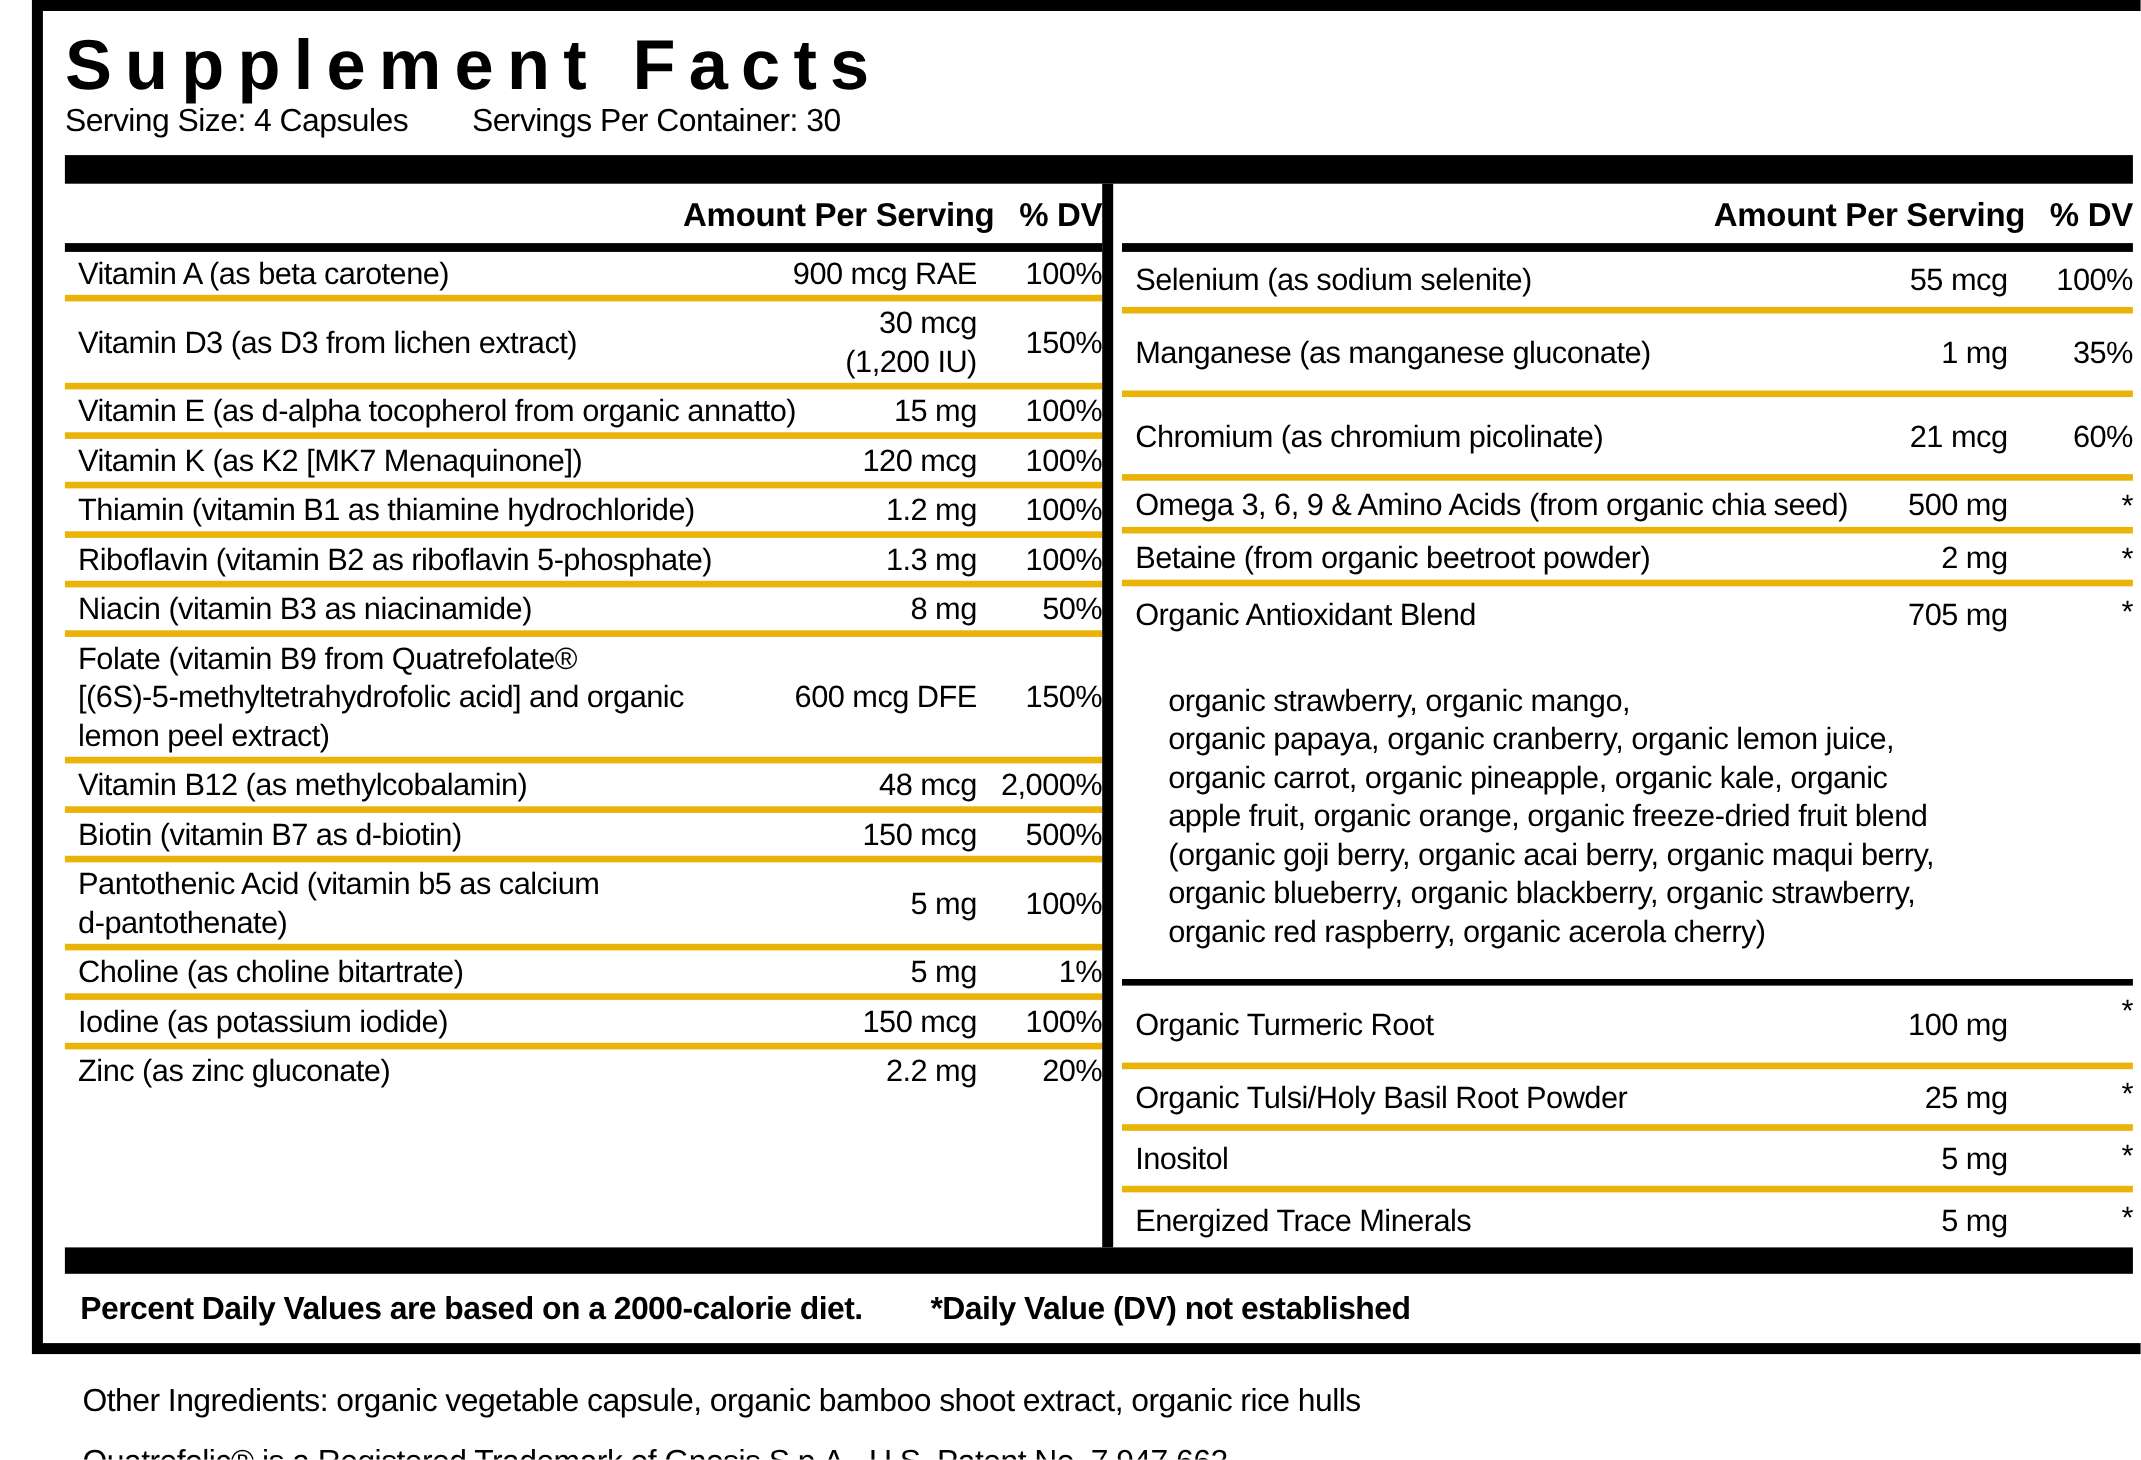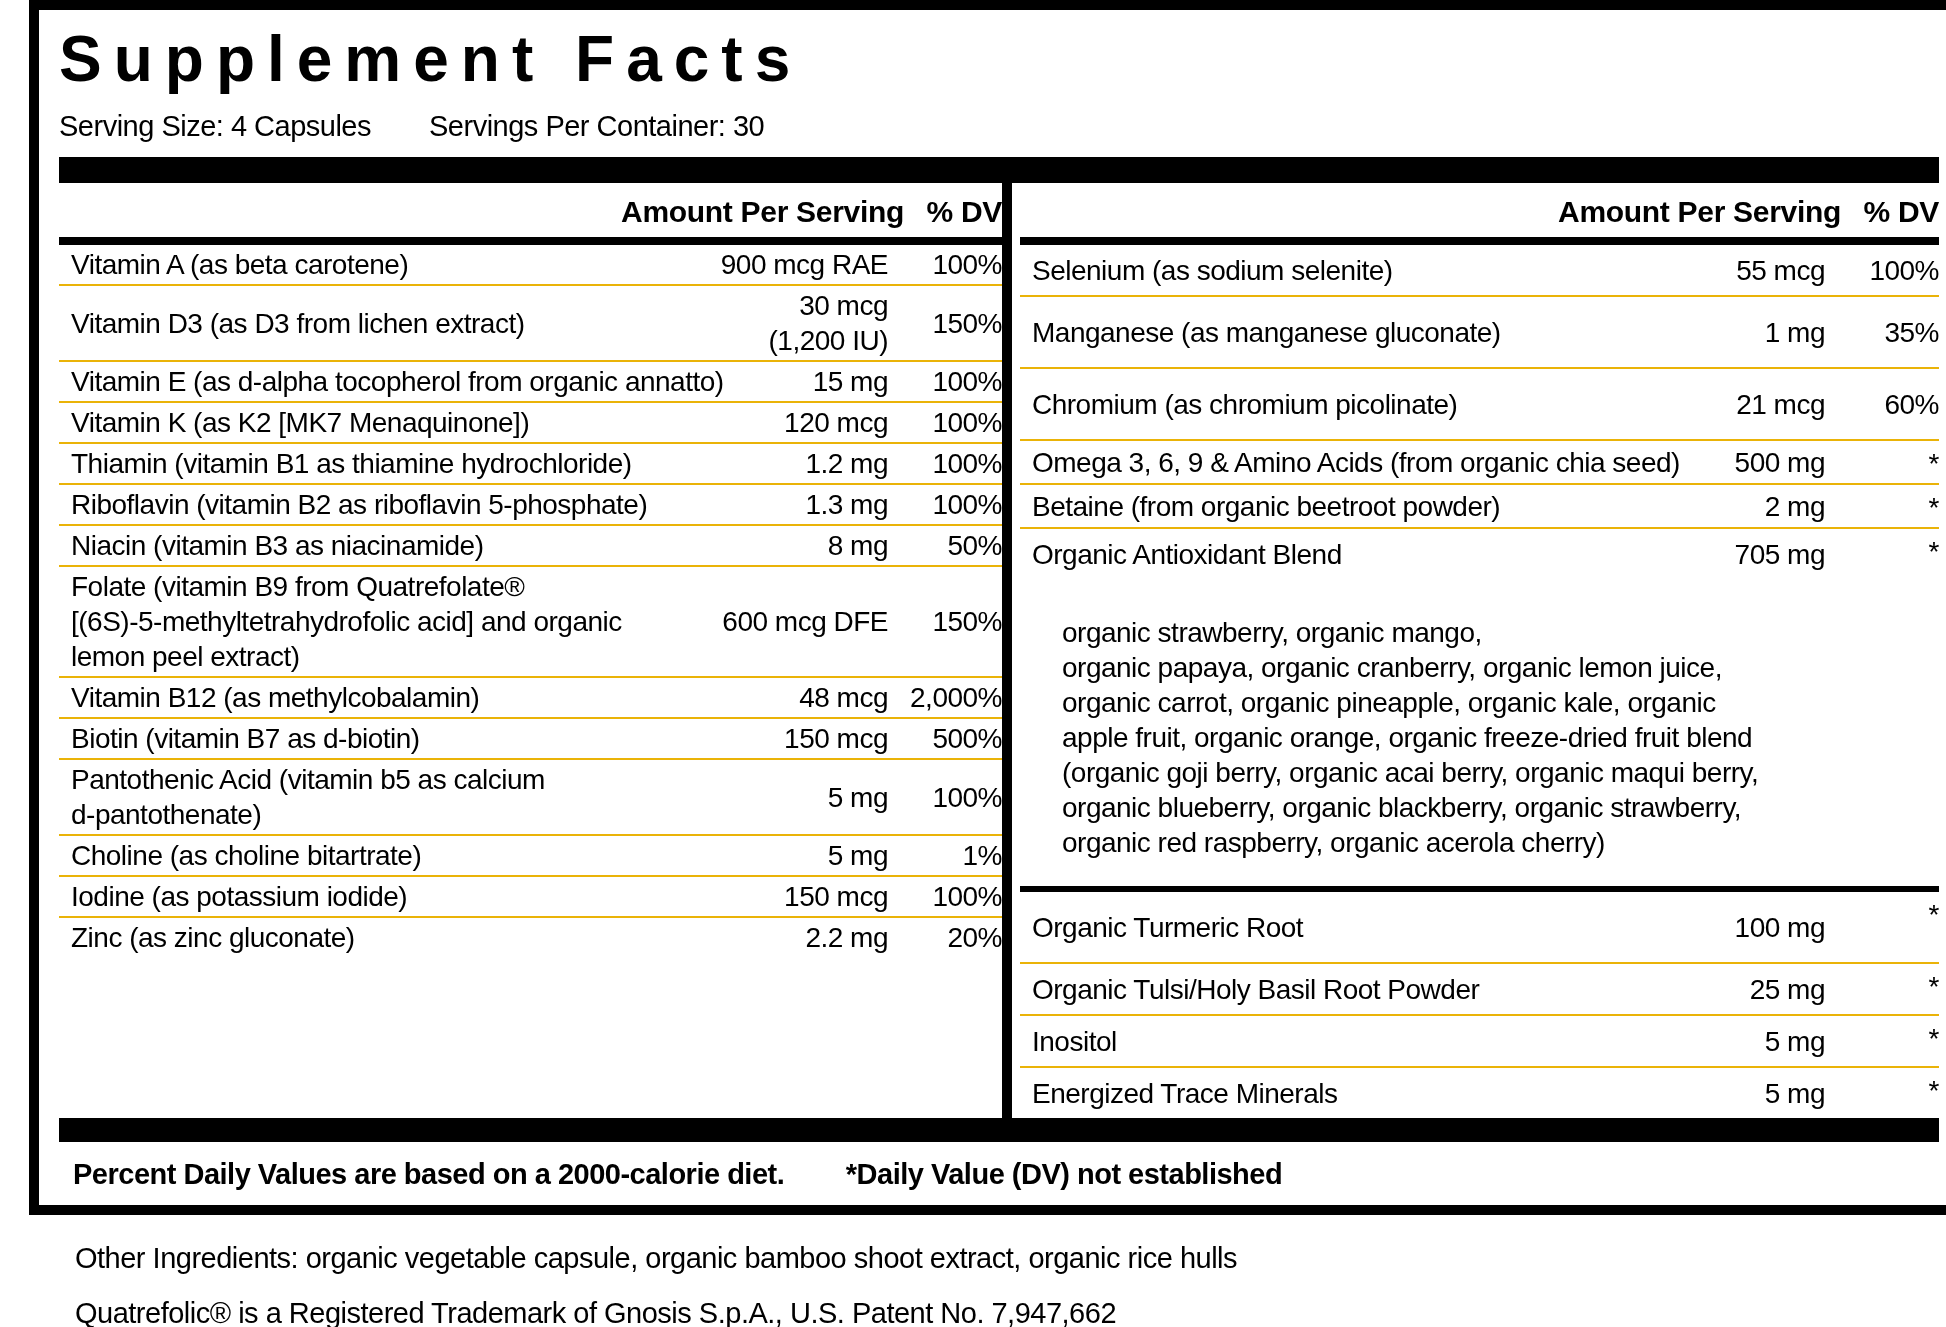--- a/index.html
+++ b/index.html
@@ -21,21 +21,21 @@
     line-height:70px;
     padding-top:14px;
     white-space:nowrap;
   }
 
   .serving-row {
     display:flex;
     gap:58px;
     font-size:29px;
     letter-spacing:-0.5px;
-    margin:16px 0 14px 0;
+    margin:0 0 14px 0;
   }
 
   .thick-bar { height:26px; background:#000; }
   .thick-bar.bottom { height:24px; }
 
   .table-area { display:flex; align-items:stretch; }
   .col-left { width:943px; }
   .v-divider { width:10px; background:#000; flex:none; }
   .col-right { flex:1; padding-left:8px; }
 
@@ -53,21 +53,21 @@
   .col-header .h-amount, .col-header .h-dv { text-align:right; white-space:nowrap; }
 
   .row {
     display:grid;
     grid-template-columns:minmax(0,1fr) max-content 92px;
     column-gap:22px;
     align-items:center;
     font-size:28px;
     letter-spacing:-0.5px;
     line-height:35px;
-    border-bottom:2px solid #eab308;
+    border-bottom:6px solid #eab308;
     padding:2px 0;
   }
   .row .name { white-space:pre-line; padding-left:12px; }
   .row .amount { text-align:right; white-space:pre-line; }
   .row .dv { text-align:right; }
   .row .dv.star { align-self:start; padding-top:3px; }
 
   #left-rows .row:last-child { border-bottom:none; }
 
   #right-rows .row:nth-child(1) { min-height:46px; }

